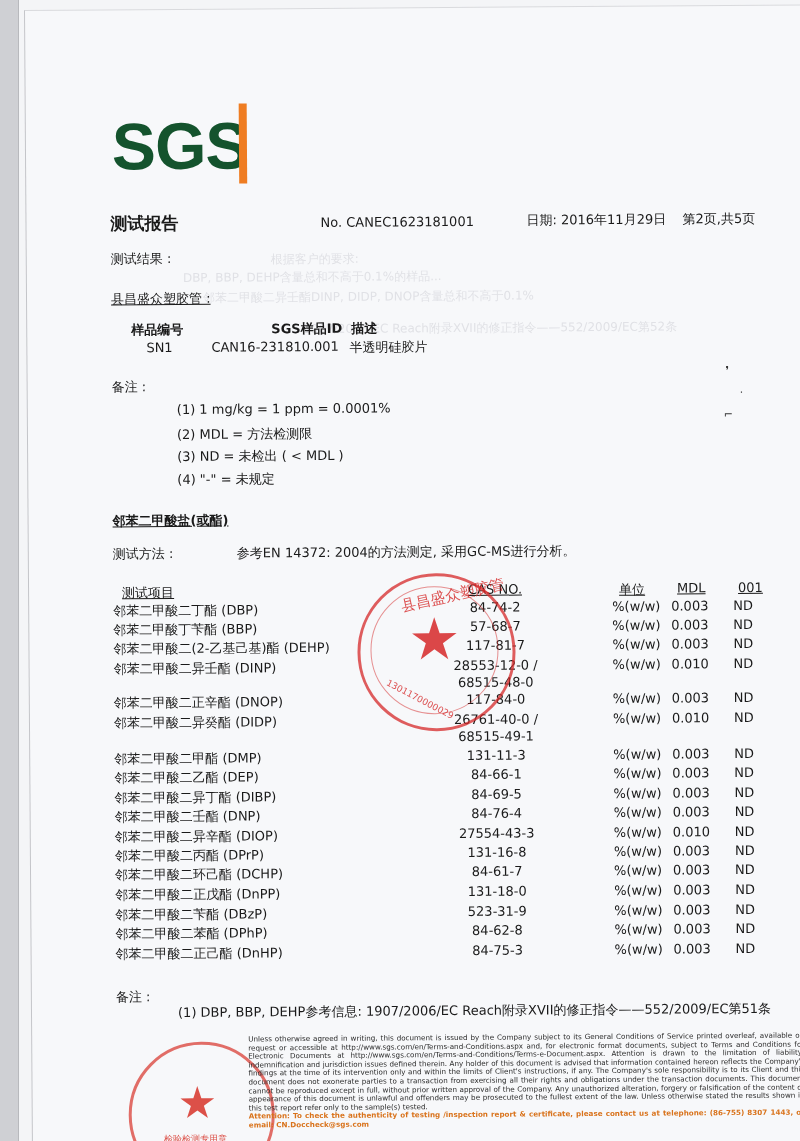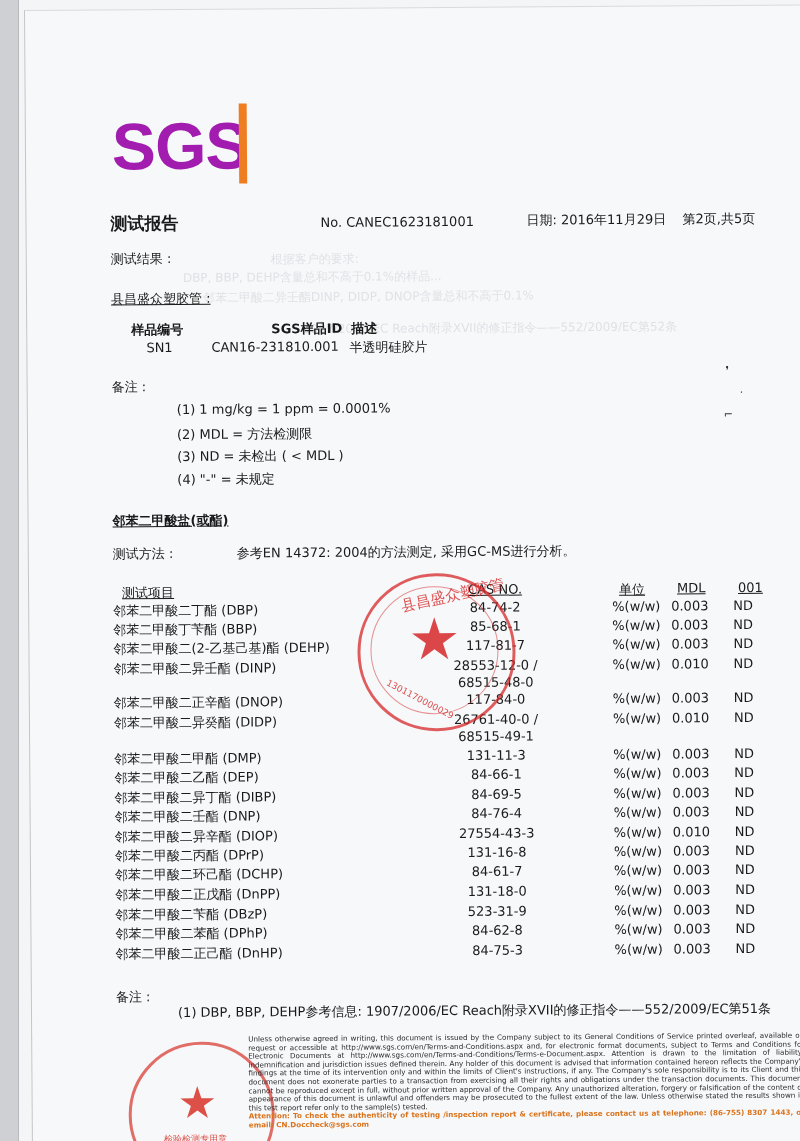--- a/index.html
+++ b/index.html
@@ -14,21 +14,21 @@
     background: #f4f5f7; border-left: 1px solid #b8b9bd;
   }
   .sheet {
     position: absolute; left: 24px; top: 10px; width: 790px; height: 1160px;
     background: #f7f8fa; border-left: 1px solid #c4c5c9; border-top: 1px solid #d9dadd;
     transform: rotate(-0.4deg); transform-origin: top left;
   }
   .abs { position: absolute; white-space: nowrap; }
   .logo {
     left: 110px; top: 108px; font-family: "Liberation Sans", sans-serif;
-    font-size: 66px; font-weight: bold; color: #a21caf; letter-spacing: -1px;
+    font-size: 66px; font-weight: bold; color: #14532d; letter-spacing: -1px;
   }
   .logo-bar { left: 237px; top: 104px; width: 8px; height: 80px; background: #ef7d22; }
   .t-main { font-size: 17px; font-weight: bold; }
   .t-norm { font-size: 13px; }
   .ul { text-decoration: underline; }
   .b { font-weight: bold; }
   .ghost { color: rgba(120,120,140,0.18); font-size: 12px; }
   .stamp {
     left: 352px; top: 575px; width: 152px; height: 152px; border-radius: 50%;
     border: 3px solid rgba(214, 40, 40, 0.75);
@@ -115,21 +115,21 @@
 
     <div class="row" style="top:602px;">
       <span class="c-name">邻苯二甲酸二丁酯 (DBP)</span>
         <span class="c-cas">84-74-2</span>
       <span class="c-unit">%(w/w)</span>
         <span class="c-mdl">0.003</span>
         <span class="c-res">ND</span>
     </div>
     <div class="row" style="top:621px;">
       <span class="c-name">邻苯二甲酸丁苄酯 (BBP)</span>
-        <span class="c-cas">85-68-1</span>
+        <span class="c-cas">57-68-7</span>
       <span class="c-unit">%(w/w)</span>
         <span class="c-mdl">0.003</span>
         <span class="c-res">ND</span>
     </div>
     <div class="row" style="top:640px;">
       <span class="c-name">邻苯二甲酸二(2-乙基己基)酯 (DEHP)</span>
         <span class="c-cas">117-81-7</span>
       <span class="c-unit">%(w/w)</span>
         <span class="c-mdl">0.003</span>
         <span class="c-res">ND</span>

